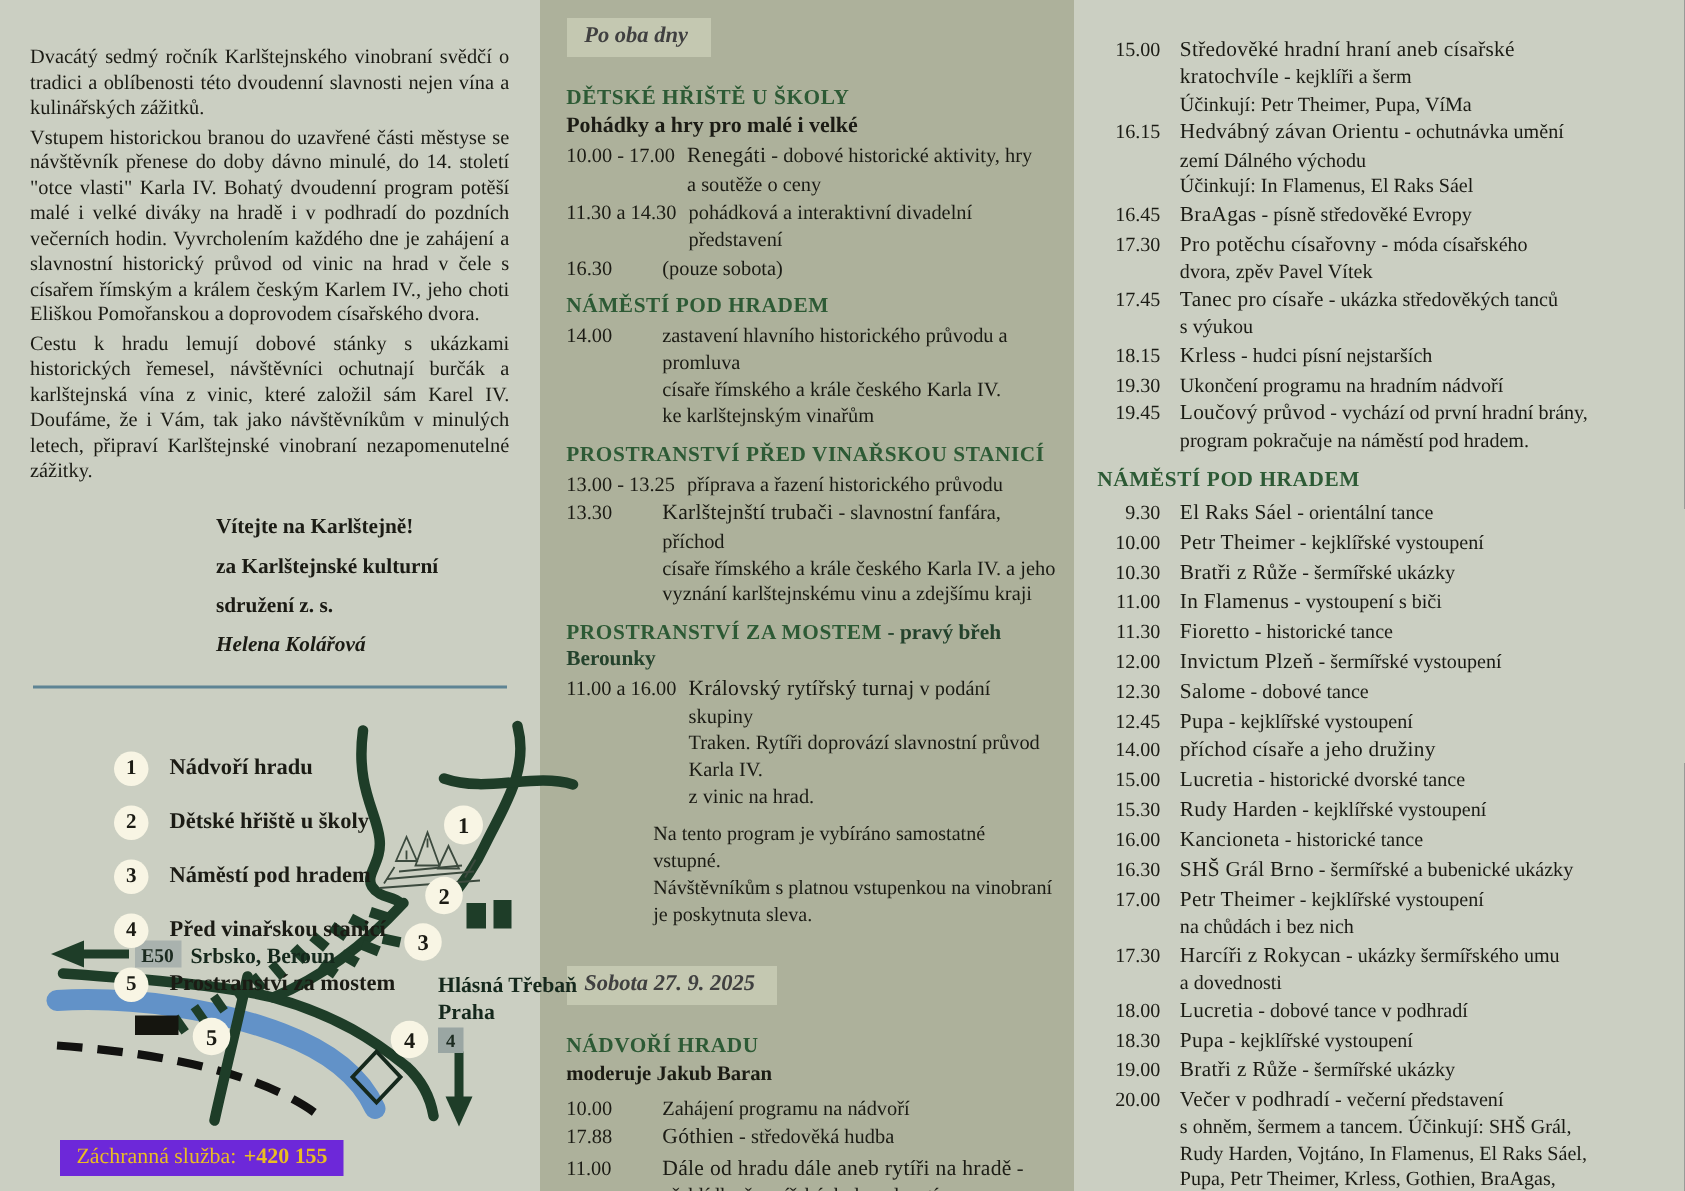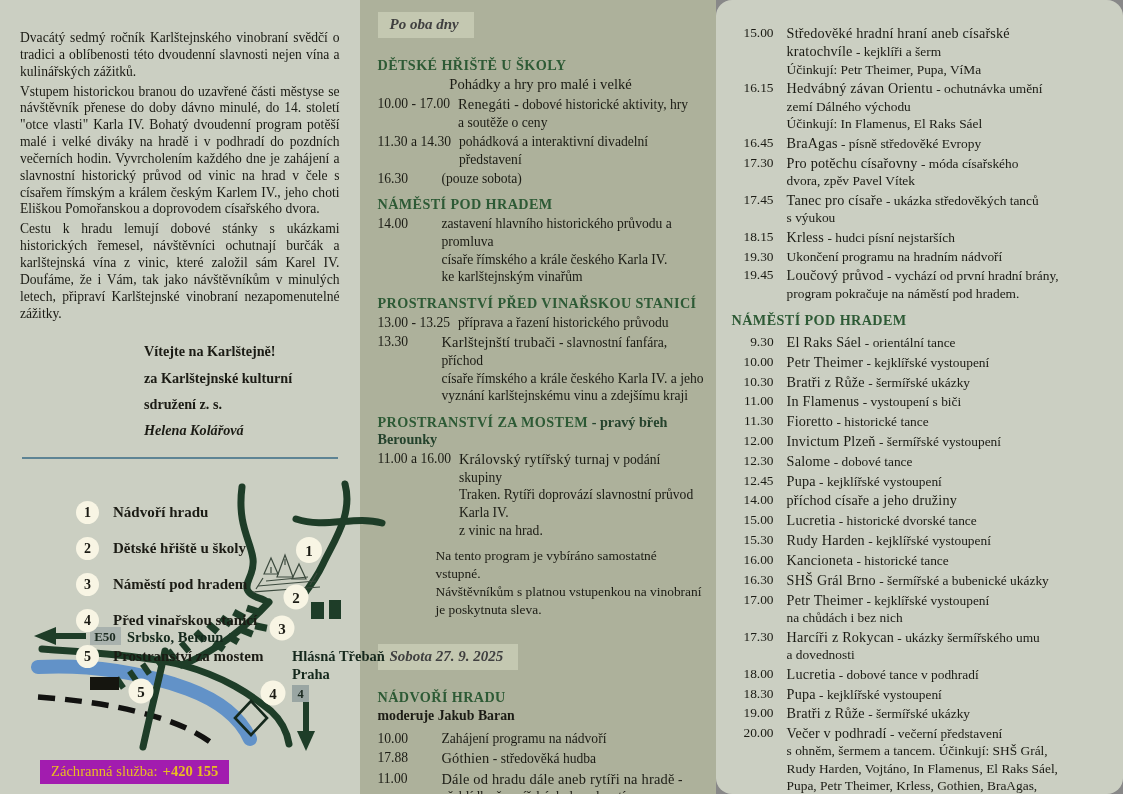--- a/index.html
+++ b/index.html
@@ -4,45 +4,45 @@
 <style>
   html,body{margin:0;padding:0;background:#888;}
   .page{width:1123px;height:794px;display:flex;overflow:hidden;
         font-family:"Liberation Serif","DejaVu Serif",serif;color:#1b1b14;
         margin:0 auto;}
   .panel{box-sizing:border-box;height:794px;}
   .panel.light{background:#cbcfc2;}
   .panel.dark{background:#adb19b;}
   .left{width:380px;padding:30px 20px 0 20px;position:relative;}
   .middle{width:377px;padding:12px 12px 0 18px;}
-  .right{width:432px;padding:24px 8px 0 16px;border-radius:16px;}
+  .right{width:432px;padding:24px 8px 0 16px;}
 
   
   .intro-p{margin:0 0 3px 0;font-size:13.6px;line-height:1.24;text-align:justify;font-weight:500;}
   .welcome{margin:16px 0 0 124px;font-size:14.2px;line-height:1.85;font-weight:bold;}
   .welcome .i{font-style:italic;}
   .rule{border:none;border-top:2px solid #5e8494;margin:14px 2px 0 2px;}
   .map-area{position:relative;height:324px;margin-top:2px;}
   .map-svg{position:absolute;left:0;top:0;}
   .legend{position:absolute;left:56px;top:40px;}
   .legend-item{display:flex;align-items:center;margin-bottom:13px;}
   .num-circle{width:23px;height:23px;border-radius:50%;background:#f8f5e4;
       display:inline-flex;align-items:center;justify-content:center;
       font-weight:bold;font-size:14px;color:#1b1b14;margin-right:14px;flex:0 0 23px;}
   .legend-label{font-weight:bold;font-size:15px;}
-  .emergency{position:absolute;left:20px;top:299px;background:#a21caf;color:#e9bd22;
+  .emergency{position:absolute;left:20px;top:299px;background:#6d28d9;color:#e9bd22;
       padding:3px 11px 4px 11px;font-size:14.6px;}
   .emergency b{margin-left:5px;}
 
   
   .day-badge{display:inline-block;background:#c4c8b1;padding:4px 15px 5px 12px;
       font-weight:bold;font-style:italic;font-size:15px;color:#404040;margin-bottom:10px;}
   .sec-heading{margin:9px 0 2px 0;font-size:14.2px;color:#2d5a35;letter-spacing:.4px;font-weight:bold;}
   .sec-suffix{color:#24422c;letter-spacing:0;}
-  .sec-sub{font-weight:normal;font-size:14.6px;margin:0 0 2px 0;text-align:center;}
+  .sec-sub{font-weight:bold;font-size:14.6px;margin:0 0 2px 0;}
   .row{display:flex;margin-bottom:1.5px;font-size:13.6px;line-height:1.3;}
   .time{flex:0 0 auto;min-width:56px;white-space:nowrap;padding-right:8px;}
   .desc{flex:1 1 auto;white-space:pre-line;}
   .ev-name{font-weight:normal;font-size:1.06em;letter-spacing:.2px;}
   .note{font-size:13.4px;line-height:1.32;margin:8px 0 16px 58px;white-space:pre-line;}
   .moderator{font-weight:bold;font-size:13.8px;margin:0 0 6px 0;}
   .sched-section{margin-bottom:4px;}
 
   
   .right .row{font-size:13.4px;line-height:1.29;}

